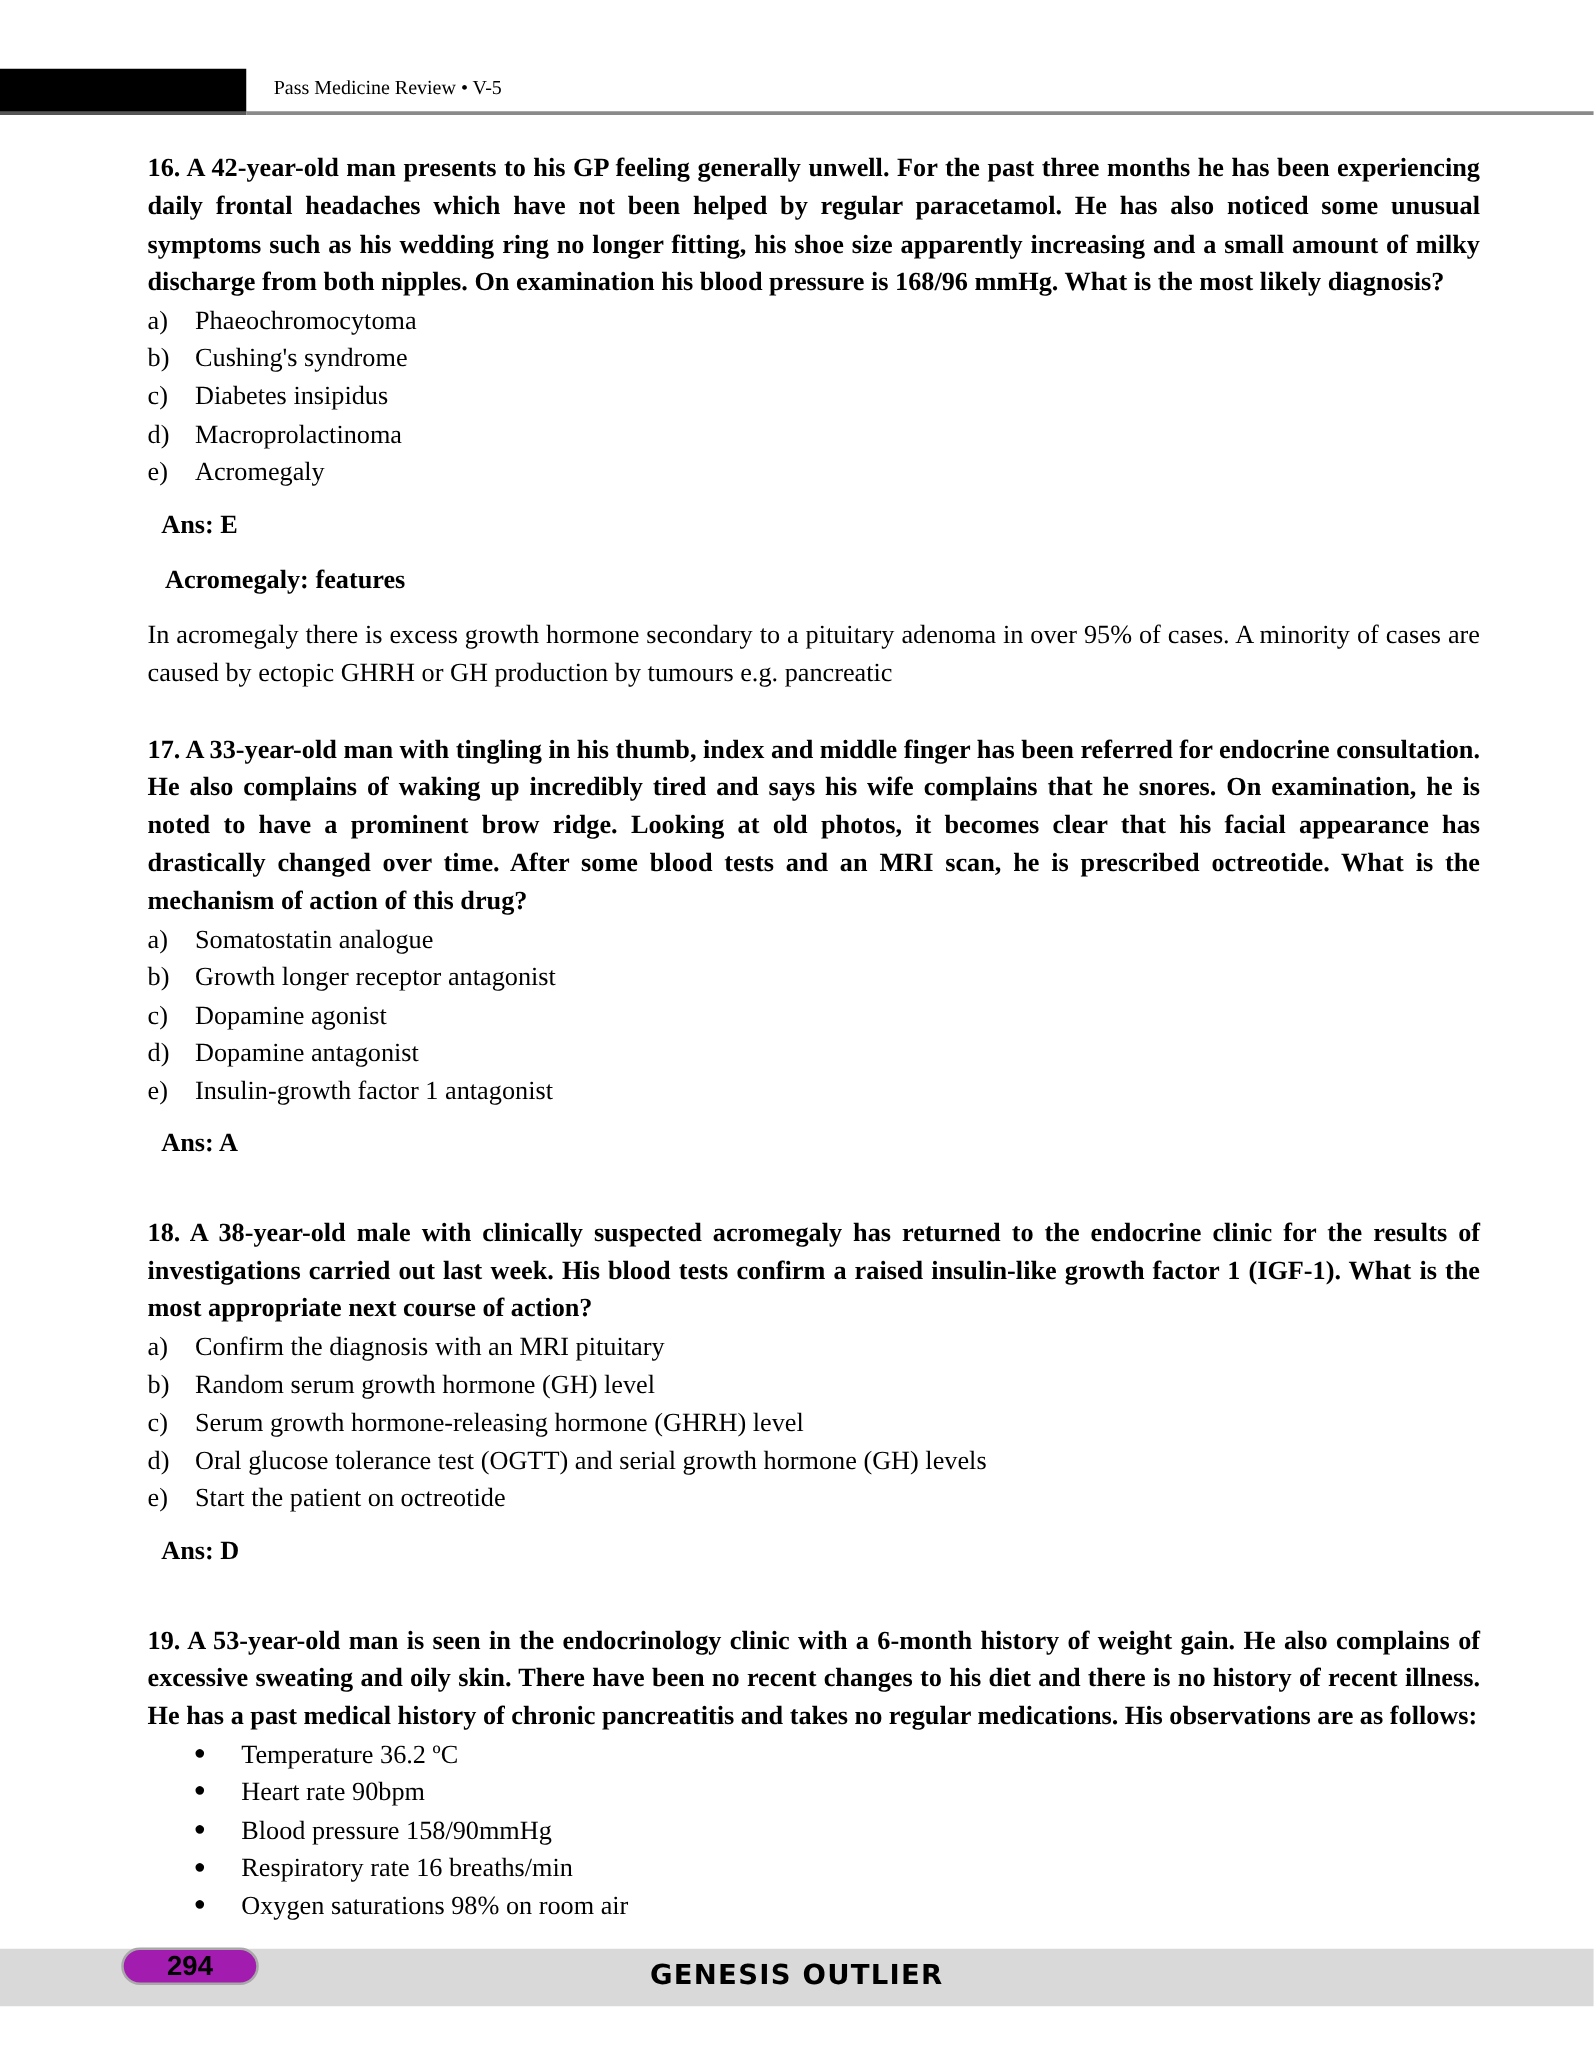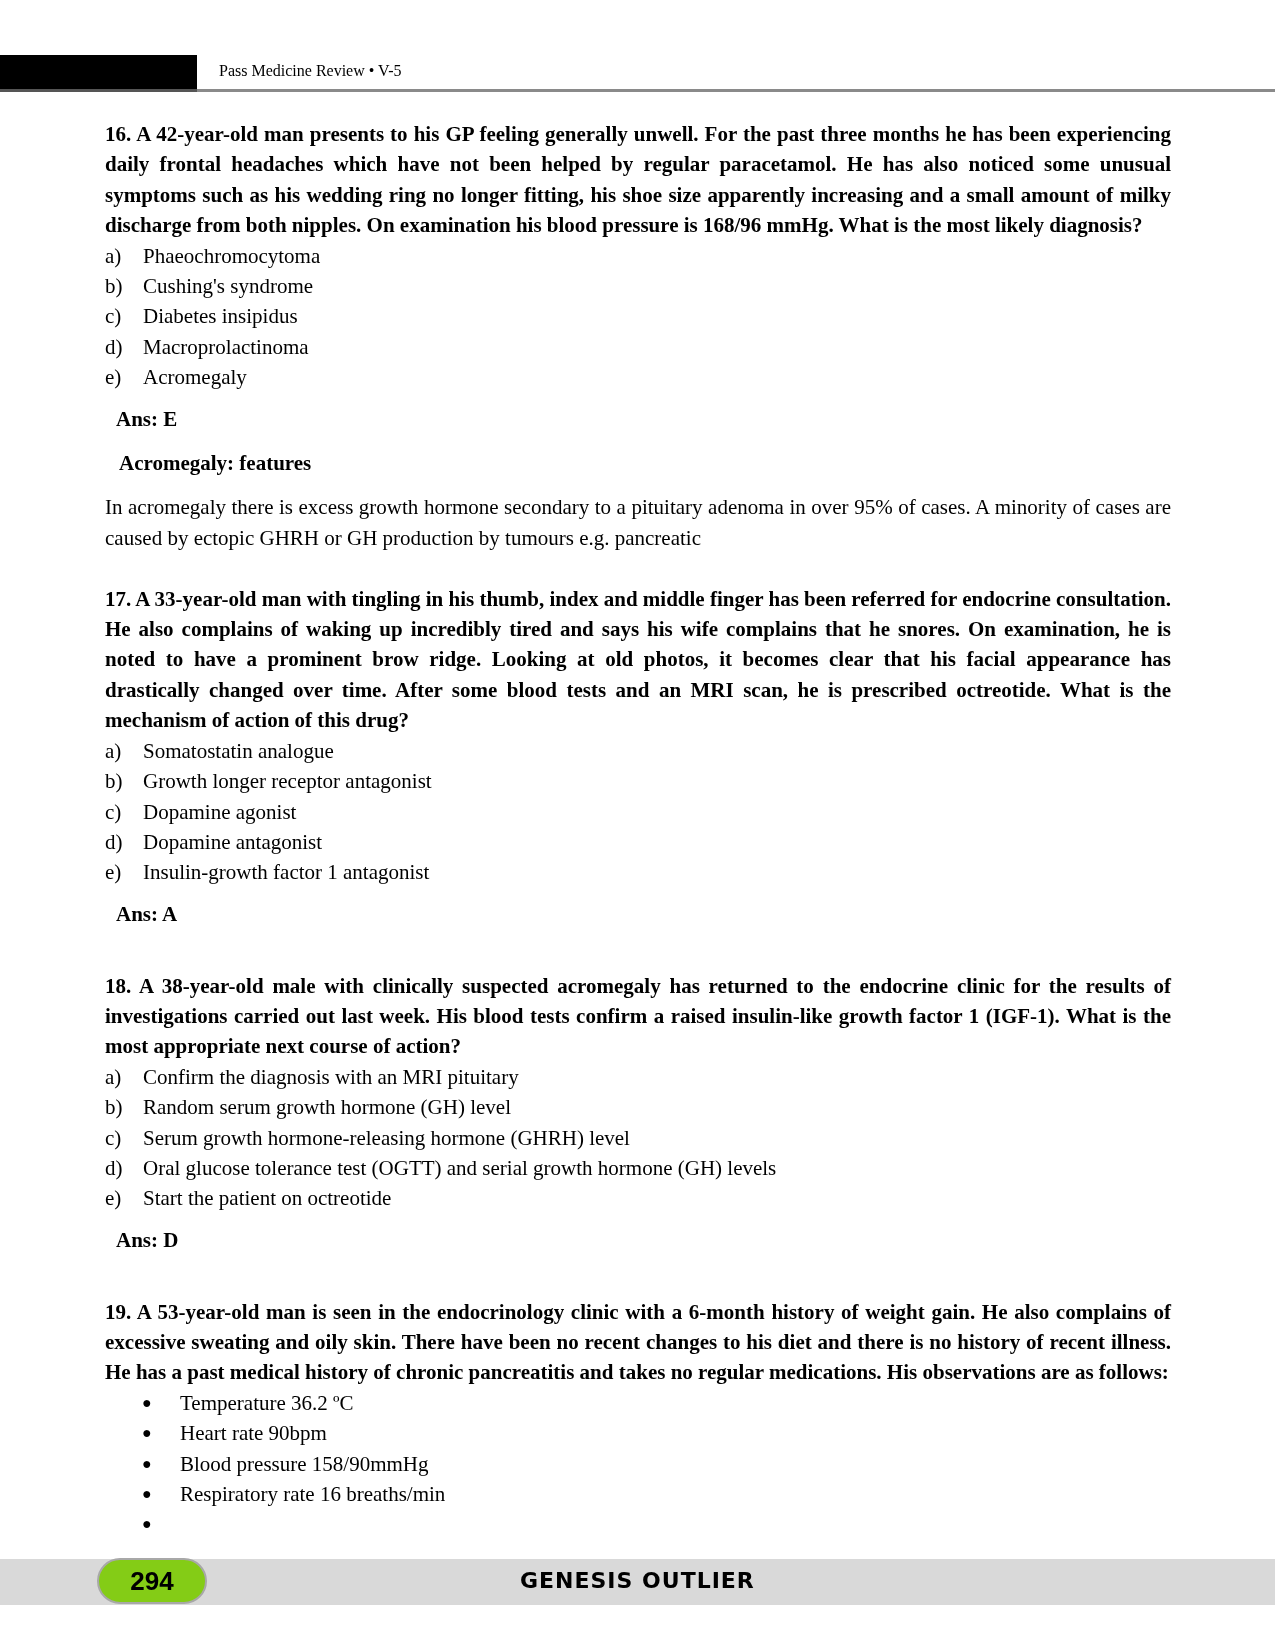--- a/index.html
+++ b/index.html
@@ -2,35 +2,35 @@
 <html><head>
 <meta charset="utf-8">
 <style>
   html, body { margin: 0; padding: 0; background: #ffffff; }
   body { width: 1275px; height: 1650px; position: relative; overflow: hidden;
          font-family: "Liberation Serif", "DejaVu Serif", serif; color: #000; }
   .hdr-black { position: absolute; left: 0; top: 55px; width: 197px; height: 35px; background: #000; }
   .hdr-line { position: absolute; left: 197px; right: 0; top: 89px; height: 3px; background: #8a8a8a; }
   .hdr-line-left { position: absolute; left: 0; width: 197px; top: 89px; height: 3px; background: #555; }
   .hdr-title { position: absolute; left: 219px; top: 57px; font-size: 16px; line-height: 28px; white-space: nowrap; text-align: right; }
-  .content { position: absolute; left: 105px; top: 119px; width: 1066px; font-size: 21px; line-height: 30.4px; }
+  .content { position: absolute; left: 118px; top: 119px; width: 1066px; font-size: 21px; line-height: 30.4px; }
   .q { font-weight: bold; text-align: justify; margin: 0; }
   .opt { display: flex; margin: 0; white-space: nowrap; }
   .opt .lbl { width: 38px; flex: none; }
   .ans { font-weight: bold; margin: 11px; }
   .subhead { font-weight: bold; margin: 14px; }
   .expl { margin: 0; text-align: justify; }
   .gap { height: 30.4px; }
   .bullets { margin: 0; padding: 0; list-style: none; }
   .bullets li { display: flex; white-space: nowrap; }
   .bullets .dot { width: 75px; padding-left: 37px; box-sizing: border-box; flex: none; font-size: 16px; }
   .footer-bar { position: absolute; left: 0; right: 0; top: 1559px; height: 46px; background: #d9d9d9; }
-  .page-pill { position: absolute; left: 97px; top: 1558px; width: 110px; height: 46px;
-               border: 2px solid #a8a8a8; border-radius: 24px; background: #84cc16; box-sizing: border-box;
-               font-family: "Liberation Sans", "DejaVu Sans", sans-serif; font-weight: bold; font-size: 26px;
+  .page-pill { position: absolute; left: 97px; top: 1558px; width: 110px; height: 30px;
+               border: 2px solid #a8a8a8; border-radius: 24px; background: #a21caf; box-sizing: border-box;
+               font-family: "Liberation Sans", "DejaVu Sans", sans-serif; font-weight: bold; font-size: 22px;
                display: flex; align-items: center; justify-content: center; }
   .brand { position: absolute; left: 520px; top: 1566px; font-family: "DejaVu Sans", "Liberation Sans", sans-serif;
            font-weight: bold; font-size: 22px; letter-spacing: 1px; line-height: 30px; }
 </style>
 </head>
 <body>
 
 <div class="hdr-black"></div>
 <div class="hdr-line-left"></div>
 <div class="hdr-line"></div>
@@ -138,20 +138,21 @@
       <li>
           <span class="dot">●</span>
           <span>Blood pressure 158/90mmHg</span>
         </li>
       <li>
           <span class="dot">●</span>
           <span>Respiratory rate 16 breaths/min</span>
         </li>
       <li>
           <span class="dot">●</span>
+          <span>Oxygen saturations 98% on room air</span>
         </li>
     </ul>
   </section>
 </div>
 
 <div class="footer-bar"></div>
 <div class="page-pill">294</div>
 <div class="brand">GENESIS OUTLIER</div>
 
 </body></html>

